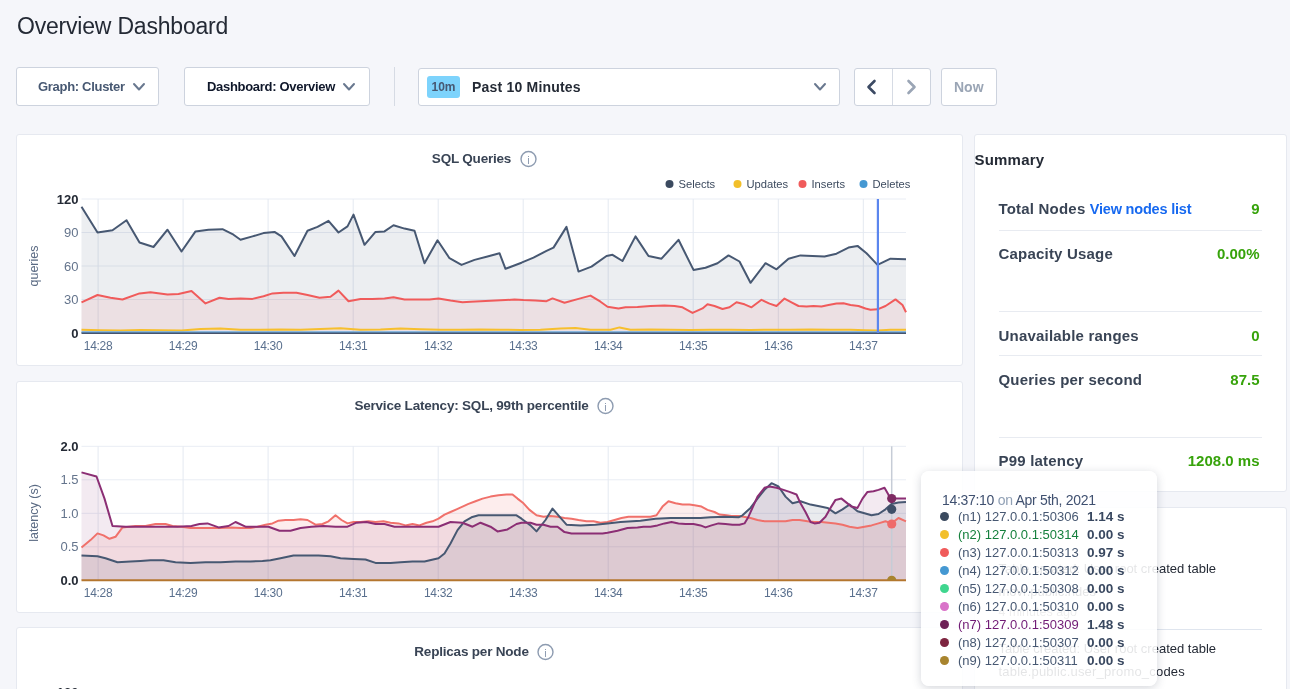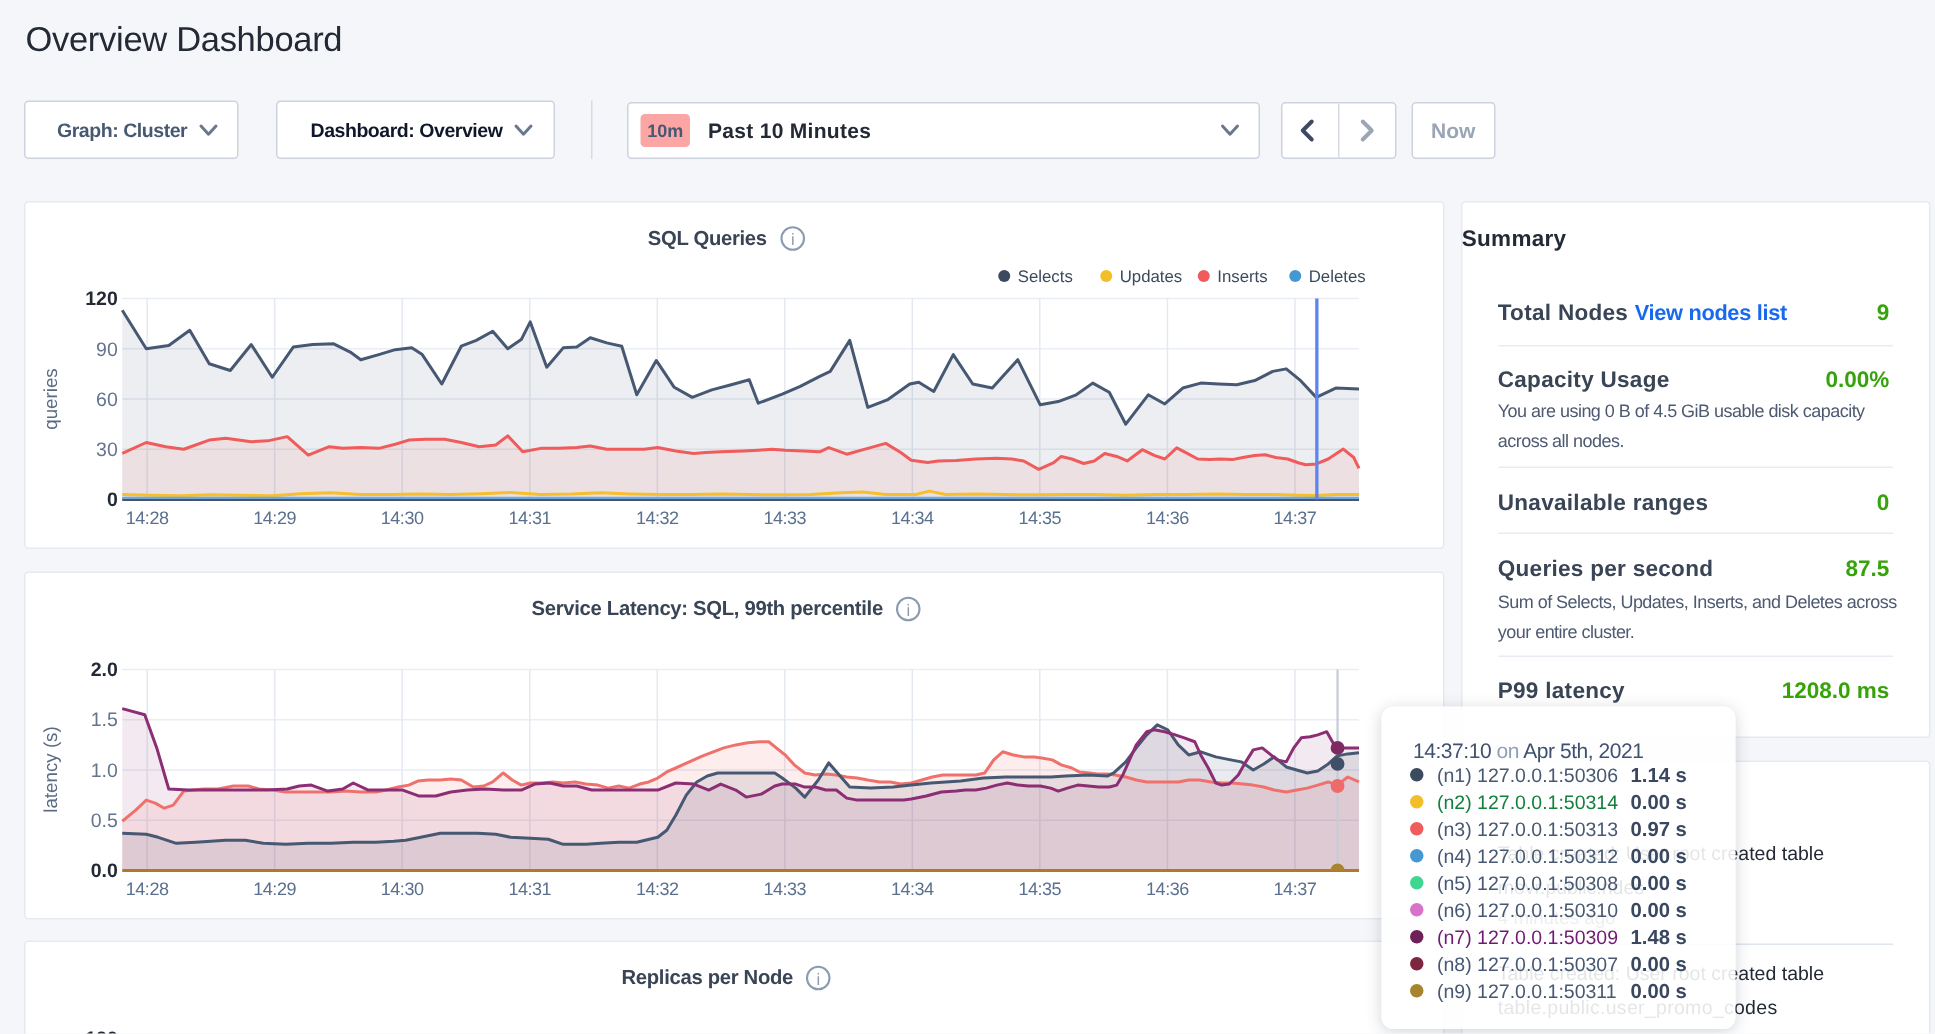--- a/index.html
+++ b/index.html
@@ -13,21 +13,21 @@
     <path d="M2 2 L7 7.5 L12 2" fill="none" stroke="#69788f" stroke-width="2" stroke-linecap="round" stroke-linejoin="round"></path>
   </svg>
 <div class="btn" style="left:184px;top:67px;width:186px;height:39px"></div>
 <div style="position:absolute;left:207px;top:79px;font-size:13px;letter-spacing:-0.3px;font-weight:700;color:#0f172a">Dashboard: Overview</div>
 <svg style="position:absolute;left:342px;top:82px" width="14" height="10" viewBox="0 0 14 10">
     <path d="M2 2 L7 7.5 L12 2" fill="none" stroke="#69788f" stroke-width="2" stroke-linecap="round" stroke-linejoin="round"></path>
   </svg>
 <div style="position:absolute;left:394px;top:67px;width:1px;height:39px;background:#d6dbe4"></div>
 
 <div class="btn" style="left:418px;top:67.5px;width:422px;height:38.5px"></div>
-<div style="position:absolute;left:427px;top:75.5px;width:33px;height:22px;background:#fca5a5;border-radius:3px;text-align:center;line-height:22px;font-size:12px;font-weight:700;color:#475872">10m</div>
+<div style="position:absolute;left:427px;top:75.5px;width:33px;height:22px;background:#7dd3fc;border-radius:3px;text-align:center;line-height:22px;font-size:12px;font-weight:700;color:#475872">10m</div>
 <div style="position:absolute;left:472px;top:79px;font-size:14px;font-weight:700;color:#242a35;letter-spacing:.2px">Past 10 Minutes</div>
 <svg style="position:absolute;left:813px;top:82px" width="14" height="10" viewBox="0 0 14 10">
     <path d="M2 2 L7 7.5 L12 2" fill="none" stroke="#69788f" stroke-width="2" stroke-linecap="round" stroke-linejoin="round"></path>
   </svg>
 
 <div class="btn" style="left:854px;top:67.5px;width:77px;height:38.5px"></div>
 <div style="position:absolute;left:892px;top:68.5px;width:1px;height:36.5px;background:#d6dbe4"></div>
 <svg style="position:absolute;left:864px;top:79px" width="16" height="16" viewBox="0 0 16 16">
     <path d="M10.5 2 L4.5 8 L10.5 14" fill="none" stroke="#3c4a63" stroke-width="2.6" stroke-linecap="round" stroke-linejoin="round"></path>
   </svg>
@@ -148,28 +148,26 @@
 </svg>
 
 <div class="card" style="left:973.5px;top:134px;width:313px;height:358px">
 
 <div style="position:absolute;left:0;right:0;top:16px;text-align:left;font-size:15px;font-weight:700;color:#242a35;letter-spacing:.2px">Summary</div>
 <div style="position:absolute;left:24px;top:65px;font-size:15px;font-weight:700;color:#394455;letter-spacing:.2px">Total Nodes <a style="color:#1769f0;margin-left:0;font-size:14.5px;letter-spacing:-0.2px">View nodes list</a></div>
 <div style="position:absolute;right:26px;top:65px;font-size:15px;font-weight:700;color:#37a30b">9</div>
 <div style="position:absolute;left:24px;right:24px;top:94.5px;border-top:1px solid #e8ebf1"></div>
 <div style="position:absolute;left:24px;top:110px;font-size:15px;font-weight:700;color:#394455;letter-spacing:.2px">Capacity Usage</div>
 <div style="position:absolute;right:26px;top:110px;font-size:15px;font-weight:700;color:#37a30b">0.00%</div>
-<div style="position:absolute;left:24px;top:130px;width:290px;font-size:12px;letter-spacing:-0.35px;color:#4d5a71;line-height:19.5px">You are using 0 B of 4.5 GiB usable disk capacity<br>across all nodes.</div>
 <div style="position:absolute;left:24px;right:24px;top:175.5px;border-top:1px solid #e8ebf1"></div>
 <div style="position:absolute;left:24px;top:192px;font-size:15px;font-weight:700;color:#394455;letter-spacing:.2px">Unavailable ranges</div>
 <div style="position:absolute;right:26px;top:192px;font-size:15px;font-weight:700;color:#37a30b">0</div>
 <div style="position:absolute;left:24px;right:24px;top:220px;border-top:1px solid #e8ebf1"></div>
 <div style="position:absolute;left:24px;top:236px;font-size:15px;font-weight:700;color:#394455;letter-spacing:.2px">Queries per second</div>
 <div style="position:absolute;right:26px;top:236px;font-size:15px;font-weight:700;color:#37a30b">87.5</div>
-<div style="position:absolute;left:24px;top:257px;width:290px;font-size:12px;letter-spacing:-0.35px;color:#4d5a71;line-height:19.5px">Sum of Selects, Updates, Inserts, and Deletes across<br>your entire cluster.</div>
 <div style="position:absolute;left:24px;right:24px;top:301.5px;border-top:1px solid #e8ebf1"></div>
 <div style="position:absolute;left:24px;top:317px;font-size:15px;font-weight:700;color:#394455;letter-spacing:.2px">P99 latency</div>
 <div style="position:absolute;right:26px;top:317px;font-size:15px;font-weight:700;color:#37a30b">1208.0 ms</div>
 
 </div>
 
 <div class="card" style="left:973.5px;top:507px;width:313px;height:220px">
 
 <div style="position:absolute;left:24px;top:50px;width:280px;font-size:13px;color:#242a35;line-height:22.5px">Table created: User root created table<br>movr.public.rides</div>
 <div style="position:absolute;left:24px;top:97px;font-size:12.5px;color:#737373">4 minutes ago</div>

